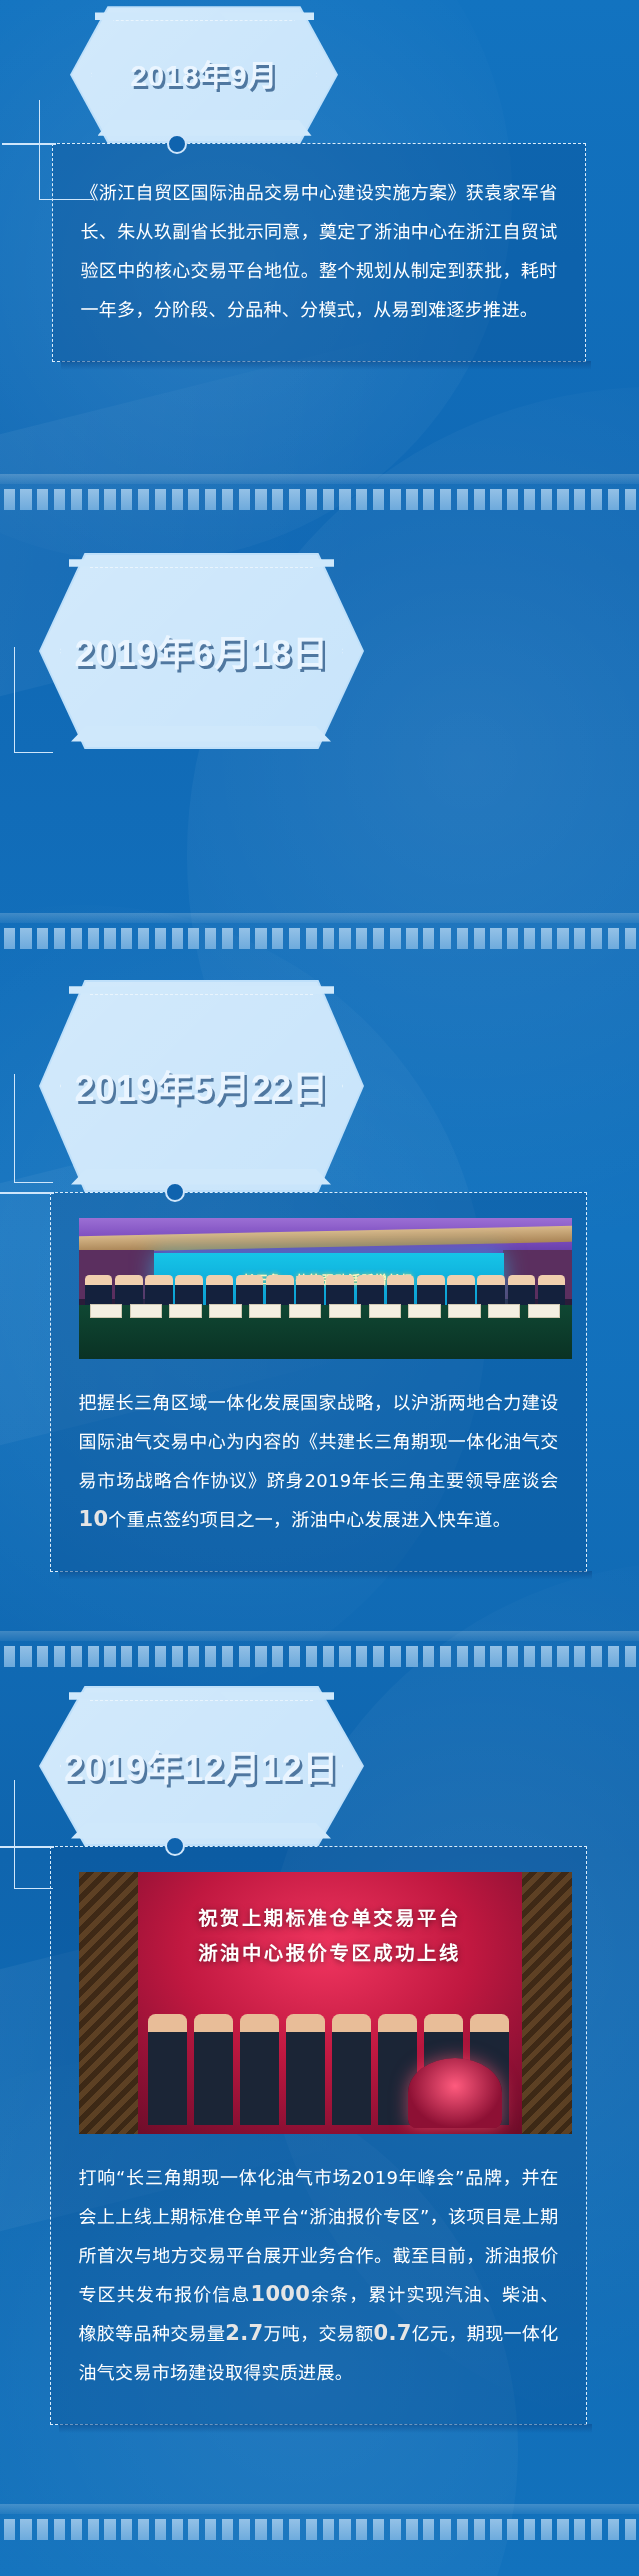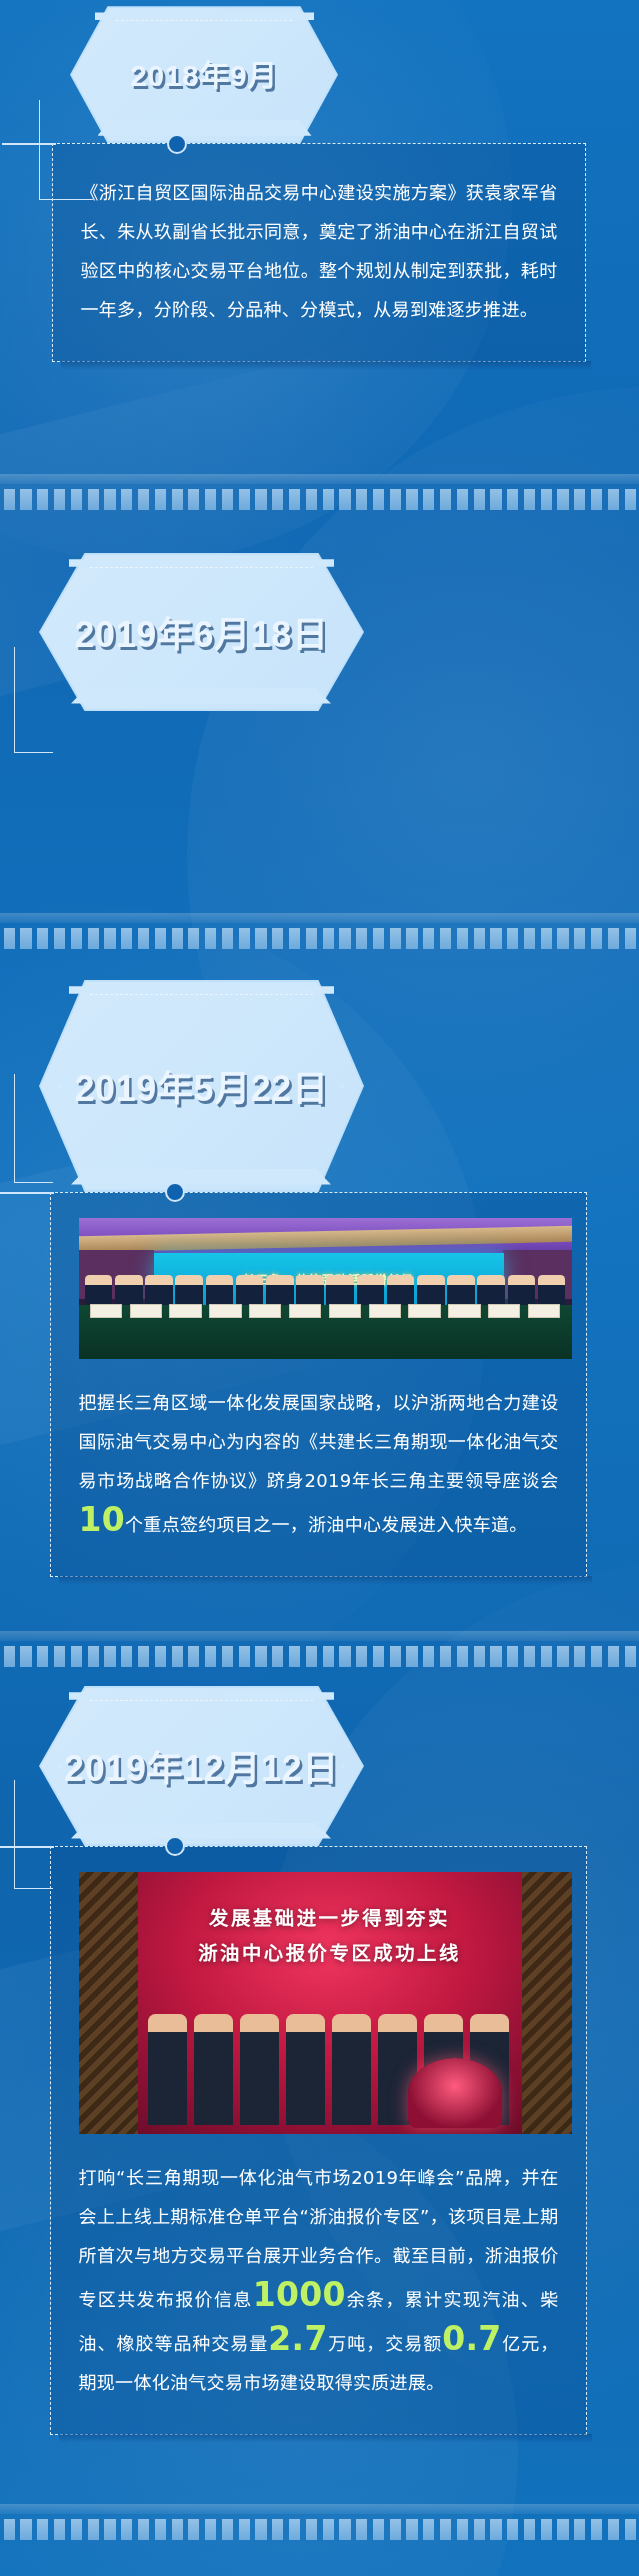--- a/index.html
+++ b/index.html
@@ -122,21 +122,21 @@
   }
   .card-shadow{
     position:absolute; left:7.5px; right:-6.2px; bottom:-8.7px; height:8.7px;
     background:linear-gradient(180deg, rgba(10,70,135,.55), rgba(10,70,135,0));
   }
   .ptext{
     color:#ffffff; font-size:18px; line-height:39px; text-align:justify;
     text-indent:0; letter-spacing:0.3px;
     font-family:"DejaVu Sans","Liberation Sans",sans-serif;
   }
-  .hl{ color:#bef264; font-weight:bold; font-size:33px; }
+  .hl{ color:#e5e5e5; font-weight:bold; font-size:21px; }
 
   
   .photo{ width:493px; margin:0 auto 24px auto; position:relative; }
 
   
   .photo-sign{ height:141px; overflow:hidden; background:#2a1c3a; position:relative; }
   .ps-ceiling{ position:absolute; inset:0 0 auto 0; height:39px;
      background:linear-gradient(180deg,#9b6fd4,#7b4bbd 55%, #5c3aa0); }
   .ps-beam{ position:absolute; top:12.5px; left:0; right:0; height:16px;
      background:linear-gradient(180deg,#d8b98a,#a98456); transform:skewY(-1.2deg); }
@@ -256,21 +256,21 @@
     </div>
 </div>
 
 <div class="section" id="sec1" style="top:553px">
 
   <div class="connector" style="left:13.7px; top:94px; height:106px">
     <div class="vline"></div>
     <div class="elbow" style="width:39px"></div>
   </div>
 
-  <div class="badge-wrap" style="height:158px; margin-left:39px; width:325px">
+  <div class="badge-wrap" style="height:196px; margin-left:39px; width:325px">
     <div class="hex hex-border"></div>
     <div class="hex hex-fill" style="position:absolute;left:1.9px;right:1.9px;top:1.9px;bottom:1.9px"></div>
     <div class="hex-dash"></div>
     <div class="hex-tab-top"></div>
     <div class="hex-tab-top2"></div>
     <div class="hex-tab-bot"></div>
     <div class="badge-text">2019年6月18日</div>
   </div>
 
 </div>
@@ -451,21 +451,21 @@
 
   <div class="card" style="margin-left:50px; width:537px; padding-top:25px">
     <div class="node-bar"></div>
     <div class="node-dot"></div>
 
     <div class="photo photo-red">
       <div class="pr-bg"></div>
       <div class="pr-sideL"></div>
       <div class="pr-sideR"></div>
       <div class="pr-title">
-        <div>发展基础进一步得到夯实</div>
+        <div>祝贺上期标准仓单交易平台</div>
         <div>浙油中心报价专区成功上线</div>
       </div>
       <div class="pr-people">
         <i></i>
           <i></i>
           <i></i>
         <i></i>
           <i></i>
           <i></i>
         <i></i>

